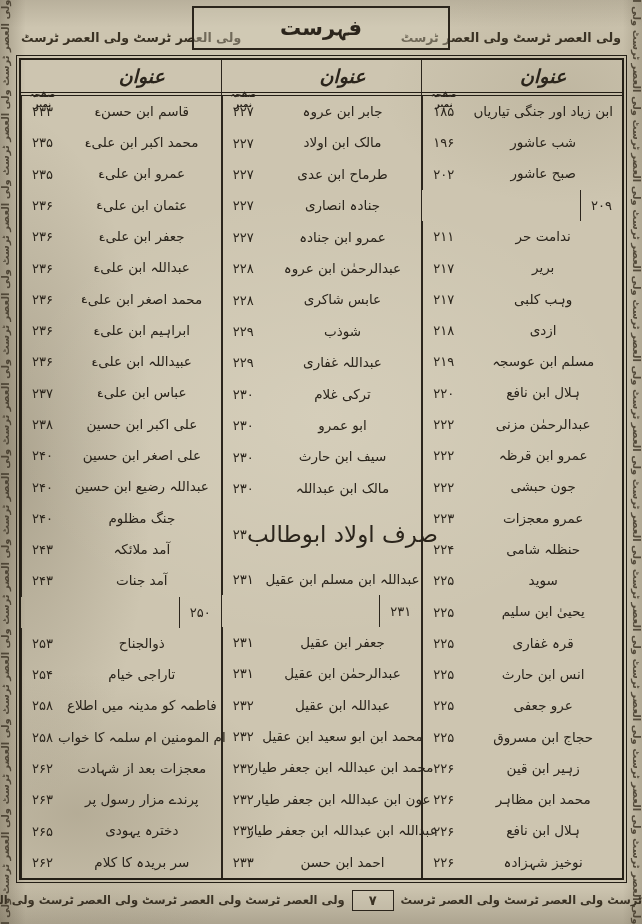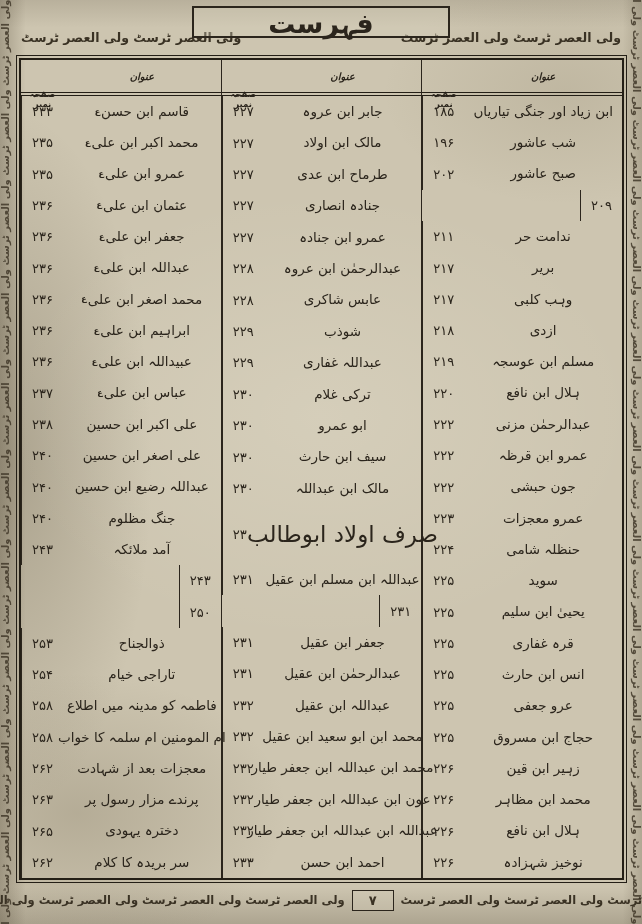--- a/index.html
+++ b/index.html
@@ -25,36 +25,36 @@
   }
   .side-strip.right-strip { right:0; writing-mode:vertical-rl; padding-top:4px; }
   .side-strip.left-strip  { left:0;  writing-mode:vertical-rl; transform:rotate(180deg); padding-top:4px; }
   
   .top-band { position:absolute; top:0; left:17px; right:17px; height:56px; }
   .band-text { position:absolute; top:30px; font-size:12.5px; font-weight:bold; color:#3a3224; white-space:nowrap;text-align:right; }
   .band-text.rt { right:4px; }
   .band-text.lt { left:4px; }
   .title-box {
     position:absolute; top:6px; left:50%; transform:translateX(-50%);
-    width:258px; height:32px; border:2px solid #2b251c;
-    display:flex; justify-content:center;
-    font-size:27px; font-weight:bold; background:rgba(215,208,190,.35);
+    width:258px; height:44px; border:2px solid #2b251c;
+    display:flex; align-items:center; justify-content:center;
+    font-size:21px; font-weight:bold; background:rgba(215,208,190,.35);
   }
   
   .table-frame {
     position:absolute; top:58px; left:19px; right:18px; bottom:44px;
     border:2.5px solid #241f16; outline:1px solid #241f16; outline-offset:2px;
     display:flex;
   }
   .table-body { display:flex; width:100%; height:100%; direction:rtl; }
   .group { flex:1 1 0; display:flex; flex-direction:column; min-width:0; }
   .group:not(:last-child) { border-left:1.6px solid #2b251c; }
   .col-header { display:flex; direction:rtl; height:36px; border-bottom:4px double #241f16; flex:none; }
   .hdr-title { flex:1; display:flex; align-items:center; justify-content:center;
-               font-size:10px; font-weight:bold; font-style:italic; }
+               font-size:19px; font-weight:bold; font-style:italic; }
   .hdr-page  { width:42px; flex:none; border-left:1.6px solid #2b251c;
                display:flex; align-items:center; justify-content:center; text-align:center;
                font-size:8.5px; font-weight:bold; line-height:1.15; padding:1px;margin-top:39px; }
   .rows { flex:1; display:flex; flex-direction:column; }
   .row { flex:1 1 0; display:flex; direction:rtl; align-items:stretch; min-height:0; }
   .cell-t { flex:1; display:flex; align-items:center; justify-content:center;
             font-size:13.5px; line-height:1; white-space:nowrap; overflow:visible;
             padding:0 4px; min-width:0; }
   .cell-p { width:42px; flex:none; border-left:1.6px solid #2b251c;
             display:flex; align-items:center; justify-content:center;
@@ -421,20 +421,21 @@
     <div class="cell-t">جنگ مظلوم</div>
     <div class="cell-p">۲۴۰</div>
   </div>
 
   <div class="row">
     <div class="cell-t">آمد ملائکہ</div>
     <div class="cell-p">۲۴۳</div>
   </div>
 
   <div class="row">
+    <div class="cell-t">آمد جنات</div>
     <div class="cell-p">۲۴۳</div>
   </div>
 
   <div class="row">
     <div class="cell-p">۲۵۰</div>
   </div>
 
   <div class="row">
     <div class="cell-t">ذوالجناح</div>
     <div class="cell-p">۲۵۳</div>

